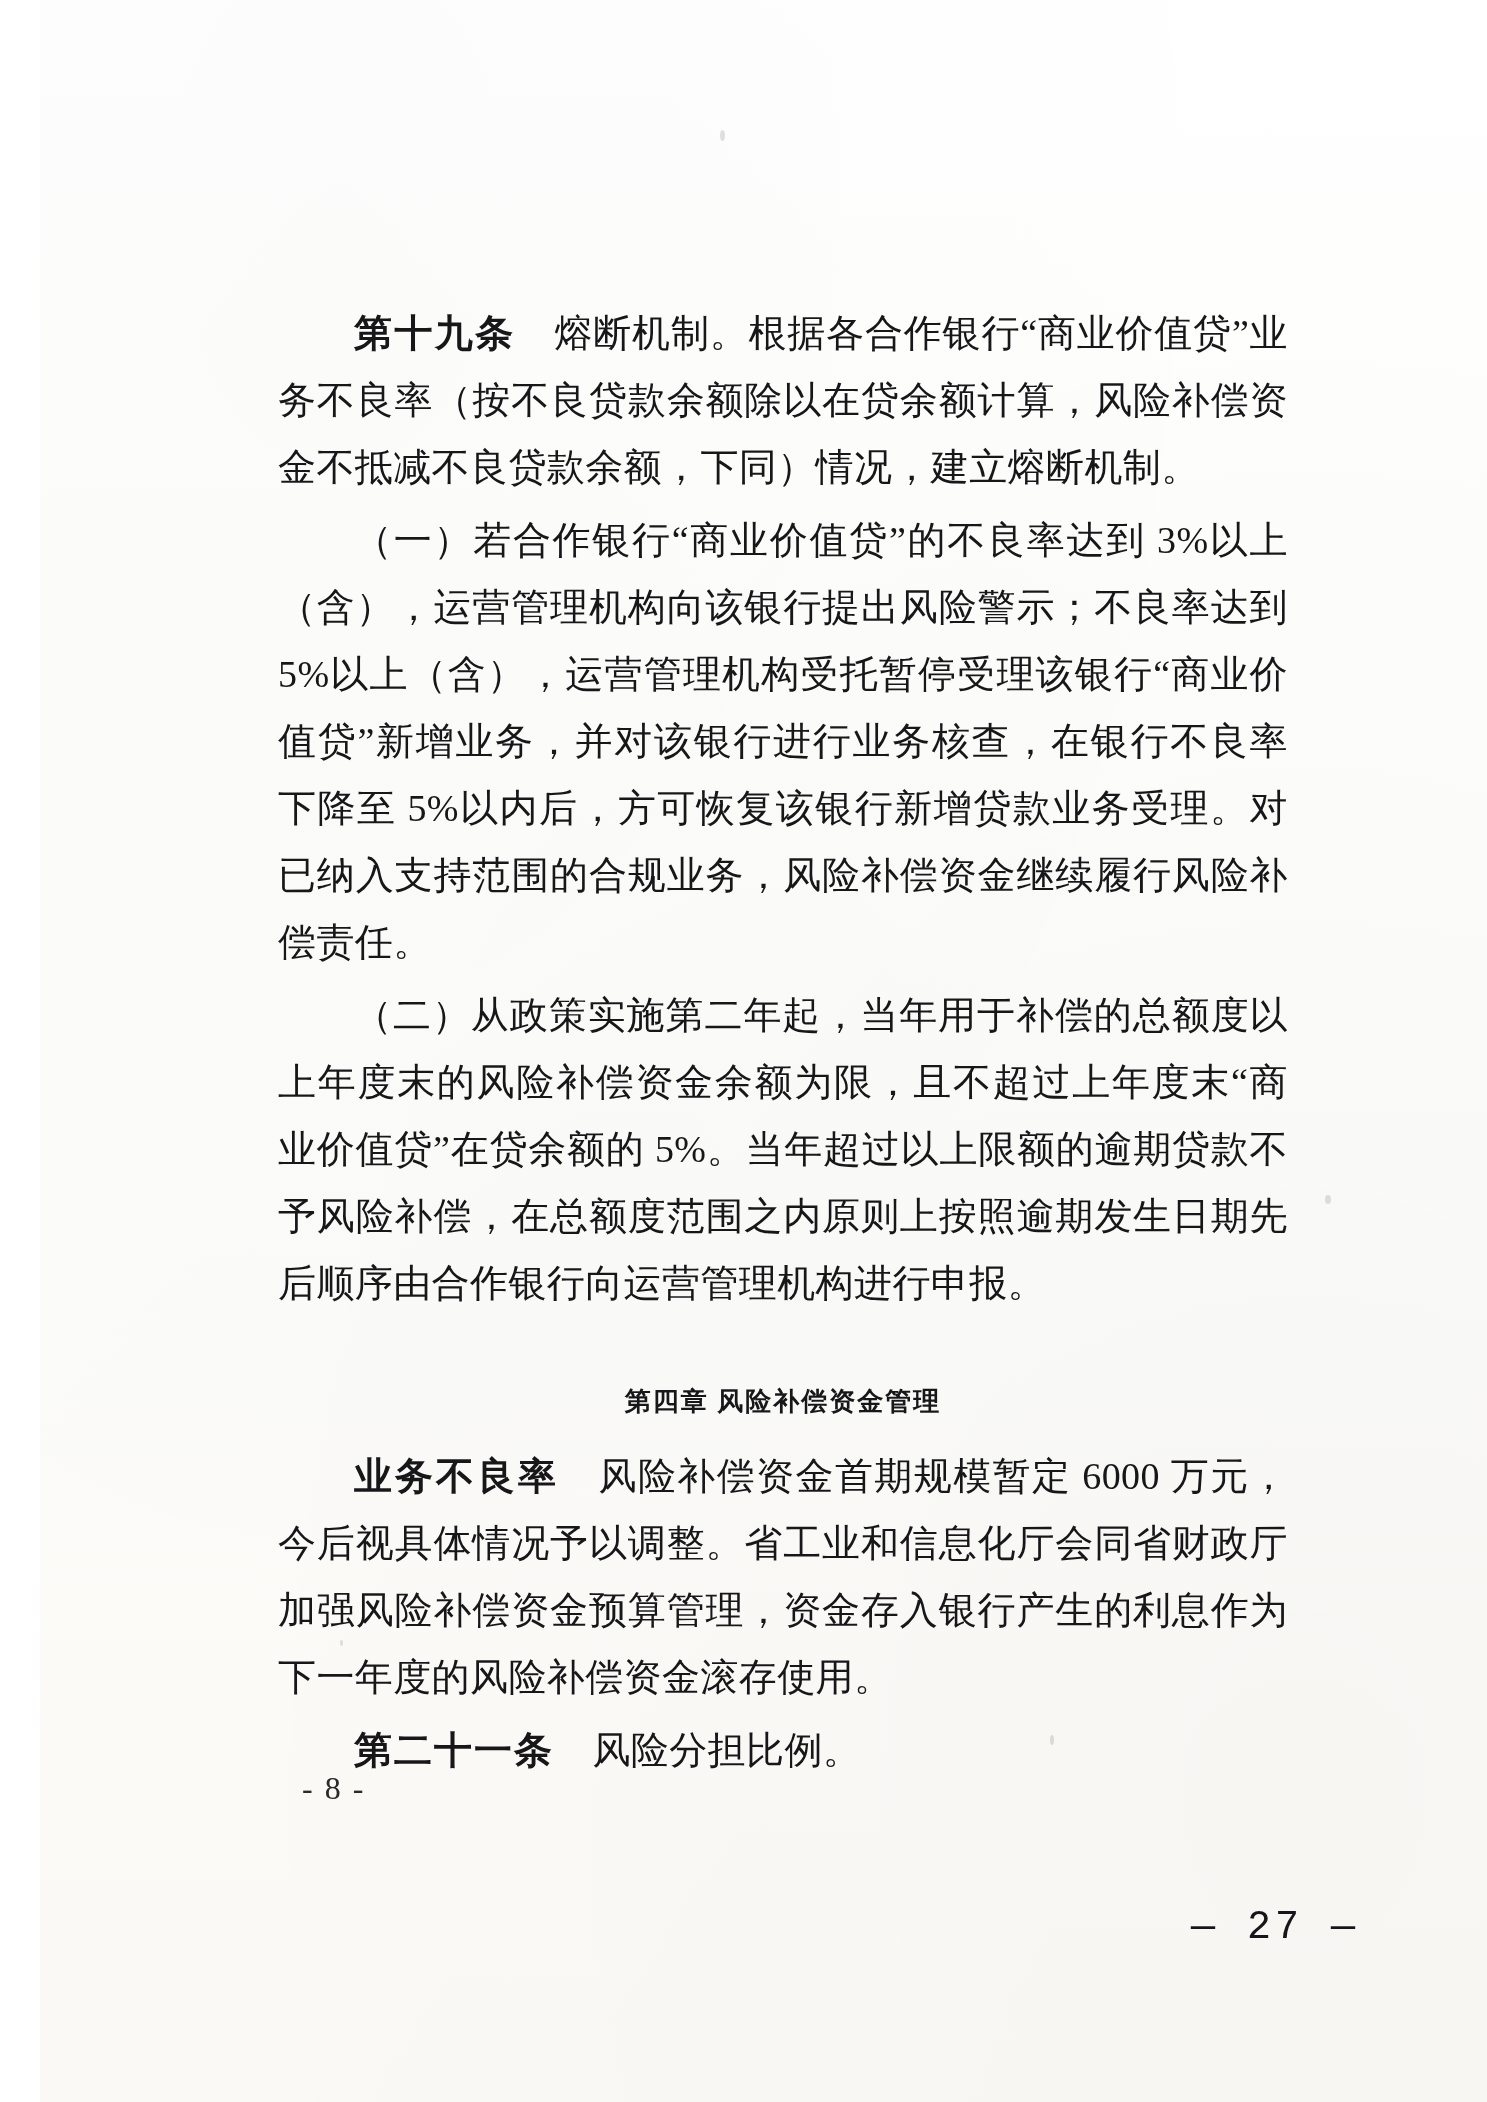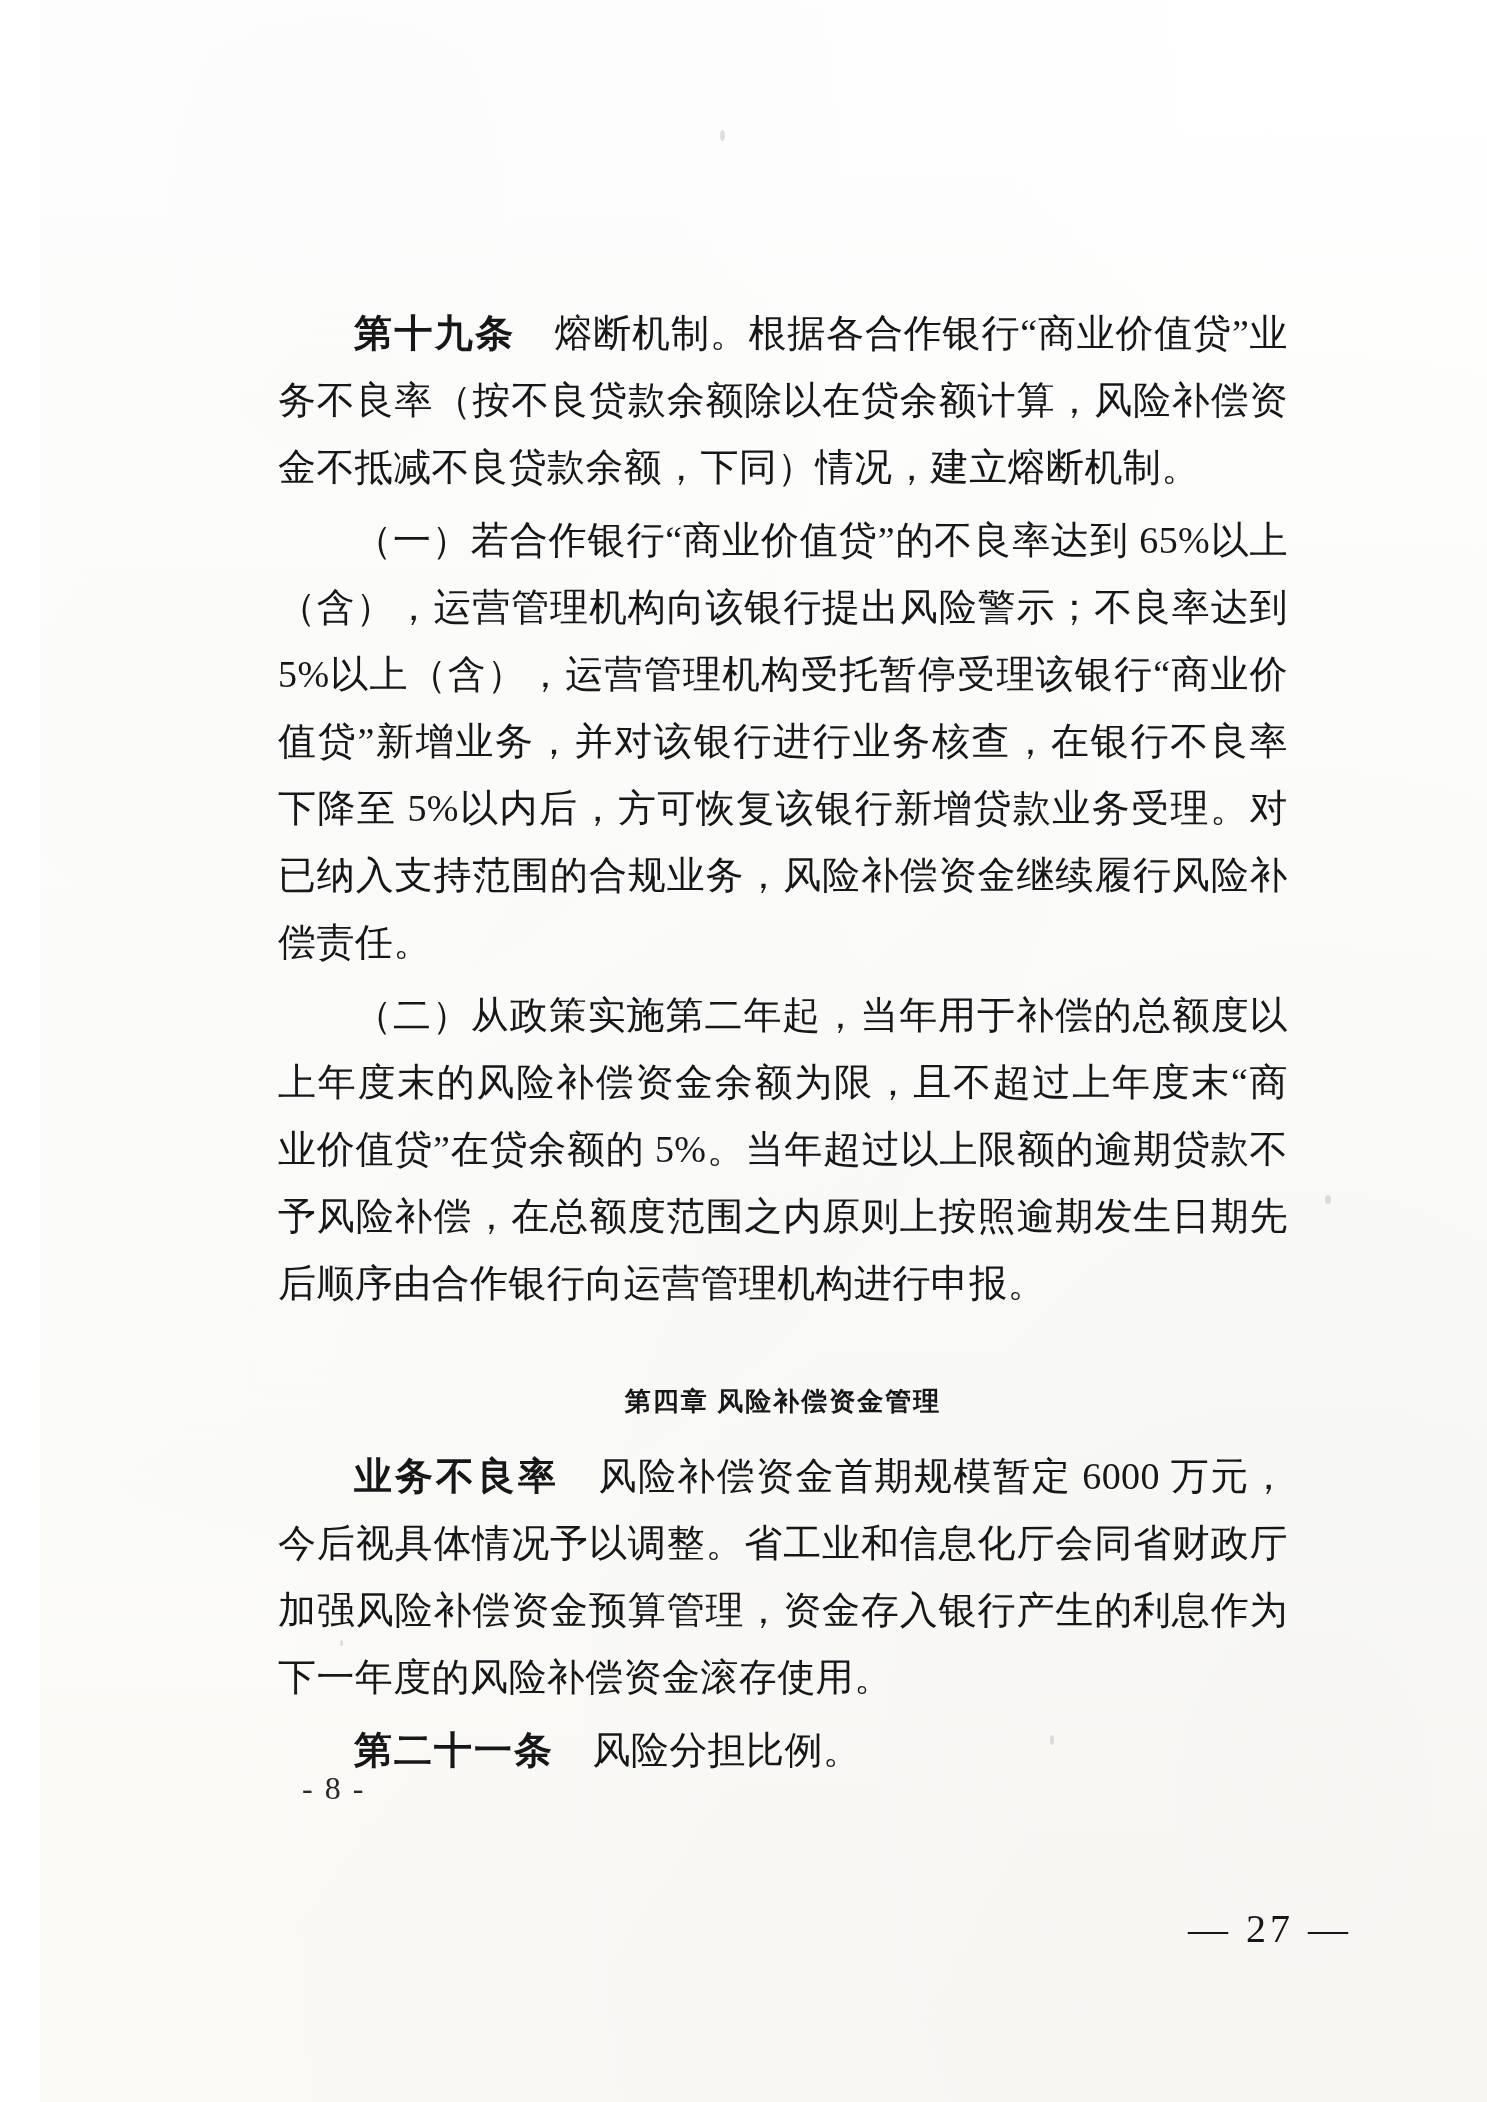--- a/index.html
+++ b/index.html
@@ -61,25 +61,26 @@
   .folio-left {
     position: absolute;
     left: 262px;
     top: 1770px;
     font-size: 32px;
     letter-spacing: 2px;
     color: #2a2a2d;
   }
   .folio-right {
     position: absolute;
-    right: 175px;
+    right: 168px;
     top: 1905px;
     font-size: 40px;
     letter-spacing: 4px;
     color: #15151a;
+    font-family: Liberation Mono, monospace;
   }
   .speck {
     position: absolute;
     background: rgba(120,120,120,0.22);
     border-radius: 50%;
     pointer-events: none;
   }
 </style>
 </head>
 <body>
@@ -88,21 +89,21 @@
 
   <div class="speck" style="left:680px; top:130px; width:5px; height:11px;"></div>
   <div class="speck" style="left:1285px; top:1195px; width:6px; height:9px;"></div>
   <div class="speck" style="left:1010px; top:1735px; width:4px; height:10px;"></div>
   <div class="speck" style="left:300px; top:1640px; width:3px; height:6px;"></div>
 
   <div class="content">
 
     <p class="para indent"><span class="art-label">第十九条</span>　<span>熔断机制。根据各合作银行“商业价值贷”业务不良率（按不良贷款余额除以在贷余额计算，风险补偿资金不抵减不良贷款余额，下同）情况，建立熔断机制。</span></p>
 
-    <p class="para indent"><span>（一）若合作银行“商业价值贷”的不良率达到 65%以上（含），运营管理机构向该银行提出风险警示；不良率达到 5%以上（含），运营管理机构受托暂停受理该银行“商业价值贷”新增业务，并对该银行进行业务核查，在银行不良率下降至 5%以内后，方可恢复该银行新增贷款业务受理。对已纳入支持范围的合规业务，风险补偿资金继续履行风险补偿责任。</span></p>
+    <p class="para indent"><span>（一）若合作银行“商业价值贷”的不良率达到 3%以上（含），运营管理机构向该银行提出风险警示；不良率达到 5%以上（含），运营管理机构受托暂停受理该银行“商业价值贷”新增业务，并对该银行进行业务核查，在银行不良率下降至 5%以内后，方可恢复该银行新增贷款业务受理。对已纳入支持范围的合规业务，风险补偿资金继续履行风险补偿责任。</span></p>
 
     <p class="para indent"><span>（二）从政策实施第二年起，当年用于补偿的总额度以上年度末的风险补偿资金余额为限，且不超过上年度末“商业价值贷”在贷余额的 5%。当年超过以上限额的逾期贷款不予风险补偿，在总额度范围之内原则上按照逾期发生日期先后顺序由合作银行向运营管理机构进行申报。</span></p>
 
     <h2 class="chapter">第四章 风险补偿资金管理</h2>
 
     <p class="para indent"><span class="art-label">业务不良率</span>　<span>风险补偿资金首期规模暂定 6000 万元，今后视具体情况予以调整。省工业和信息化厅会同省财政厅加强风险补偿资金预算管理，资金存入银行产生的利息作为下一年度的风险补偿资金滚存使用。</span></p>
 
     <p class="para indent"><span class="art-label">第二十一条</span>　<span>风险分担比例。</span></p>
 
 

